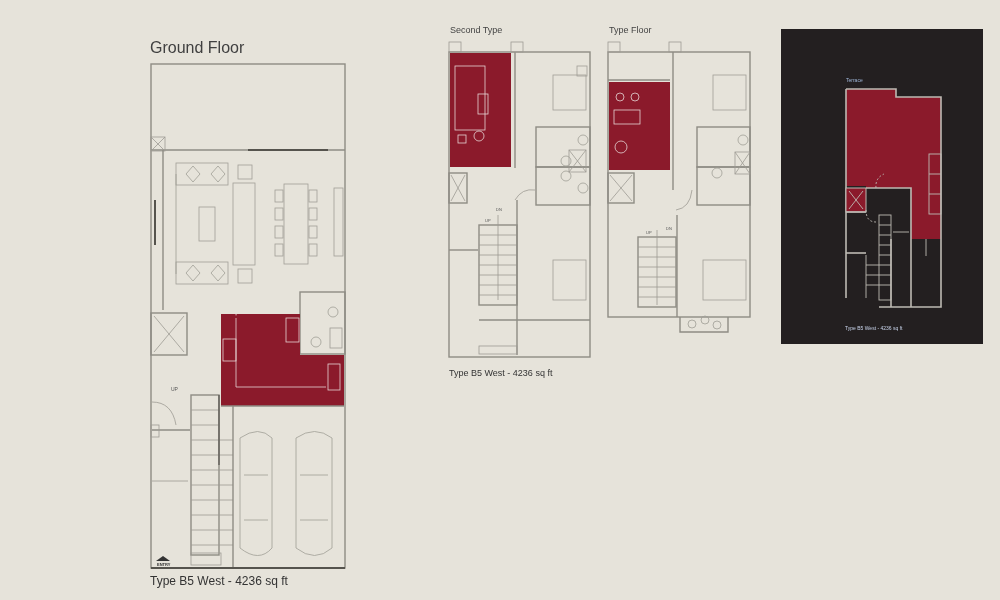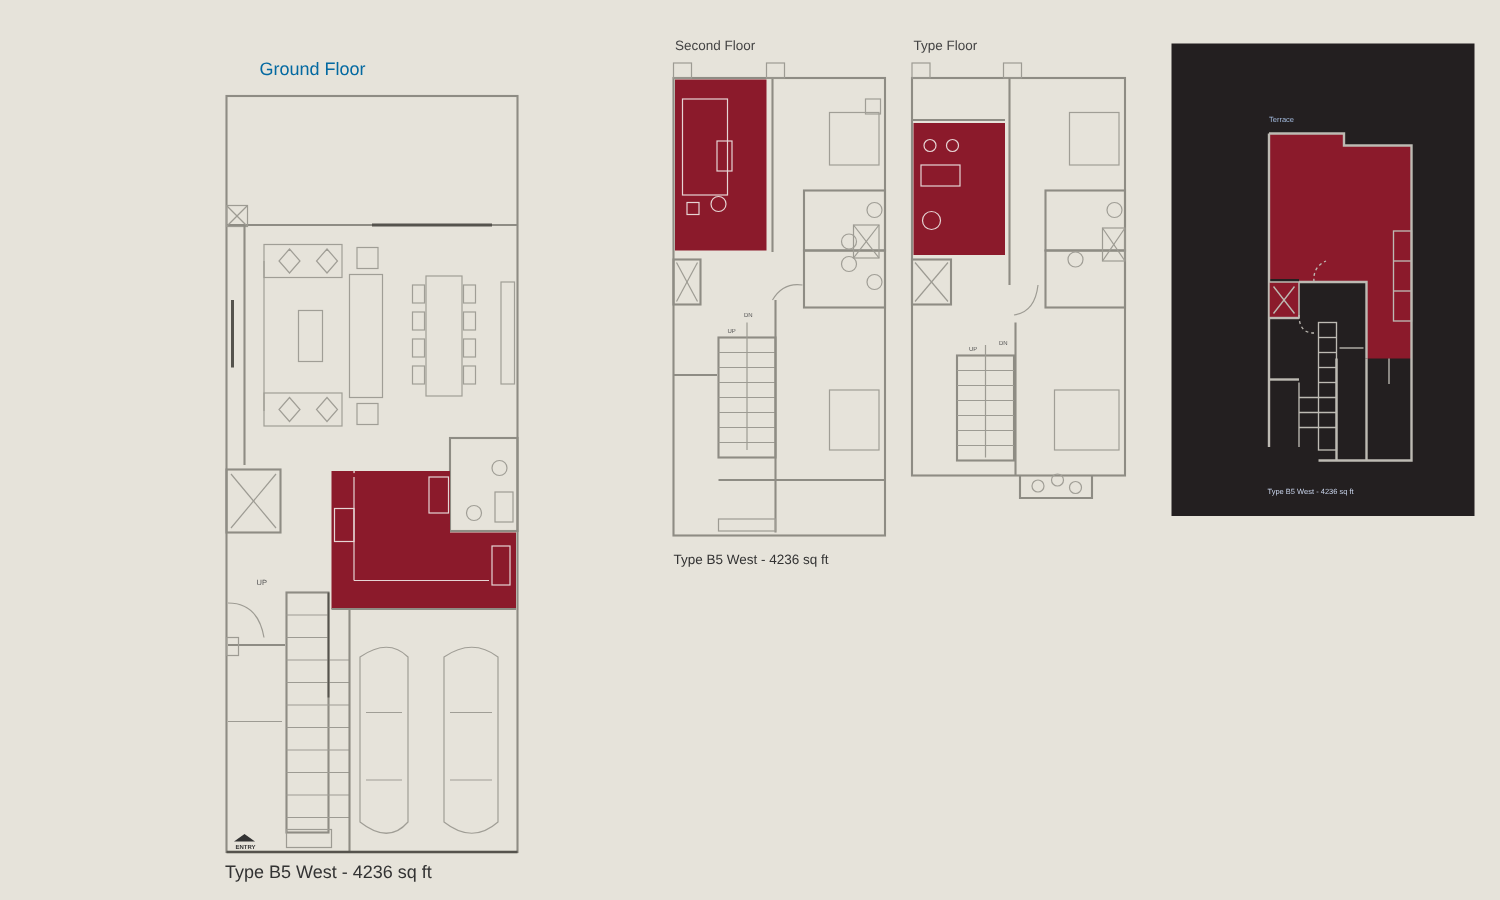--- a/index.html
+++ b/index.html
@@ -1,18 +1,18 @@
 <!DOCTYPE html>
 <html><head>
 <meta charset="utf-8">
 <style>
   html,body{margin:0;padding:0;}
   body{width:1000px;height:600px;background:#e6e3da;position:relative;overflow:hidden;font-family:"Liberation Sans",sans-serif;color:#3a3a3a;}
   .abs{position:absolute;}
-  .title{font-size:12px;color:#0369a1;margin-left:23px;}
+  .title{font-size:16px;color:#404040;}
   .title-sm{font-size:9px;color:#444;}
   .caption{font-size:12px;color:#333;}
   .caption-sm{font-size:9px;color:#333;}
   svg{position:absolute;overflow:visible;}
   .w{fill:none;stroke:#8e8c84;stroke-width:1.4;}
   .wt{fill:none;stroke:#9d9b93;stroke-width:0.8;}
   .wd{fill:none;stroke:#55534d;stroke-width:1.2;}
   .red{fill:#8b1a2b;}
   .fur{fill:none;stroke:#a09e96;stroke-width:0.8;}
   .furw{fill:none;stroke:#e6d4d4;stroke-width:0.8;}
@@ -110,21 +110,21 @@
   </g>
   <line class="w" x1="233" y1="406" x2="233" y2="568"></line>
   <line class="wd" x1="151" y1="568" x2="345" y2="568" style="stroke-width:1.8"></line>
 
   <polygon fill="#333" points="163,556 170,561 156,561"></polygon>
 </svg>
 <div class="abs" style="left:171px;top:386px;font-size:5px;color:#555;">UP</div>
 <div class="abs" style="left:157px;top:562px;font-size:4px;color:#333;font-weight:bold;">ENTRY</div>
 <div class="abs caption" style="left:150px;top:574px;">Type B5 West - 4236 sq ft</div>
 
-<div class="abs title-sm" style="left:450px;top:25px;">Second Floor</div>
+<div class="abs title-sm" style="left:450px;top:25px;">Second Type</div>
 <svg style="left:0;top:0;" width="1000" height="600">
   <rect class="w" x="449" y="52" width="141" height="305"></rect>
   <rect class="red" x="450" y="53" width="61" height="114"></rect>
   <rect class="furw" x="455" y="66" width="30" height="64"></rect>
   <rect class="furw" x="478" y="94" width="10" height="20"></rect>
   <circle class="furw" cx="479" cy="136" r="5"></circle>
   <rect class="furw" x="458" y="135" width="8" height="8"></rect>
   <line class="w" x1="515" y1="52" x2="515" y2="168"></line>
   <rect class="wt" x="449" y="42" width="12" height="10"></rect>
   <rect class="wt" x="511" y="42" width="12" height="10"></rect>

